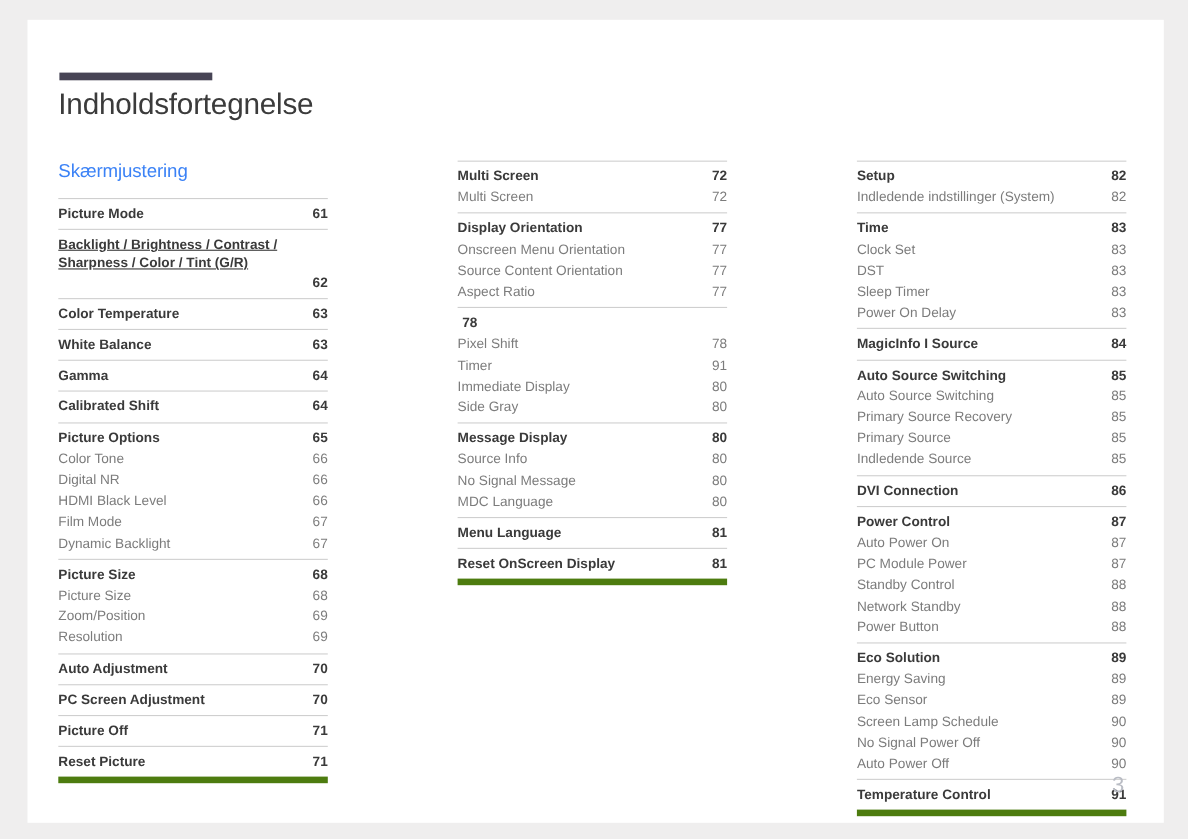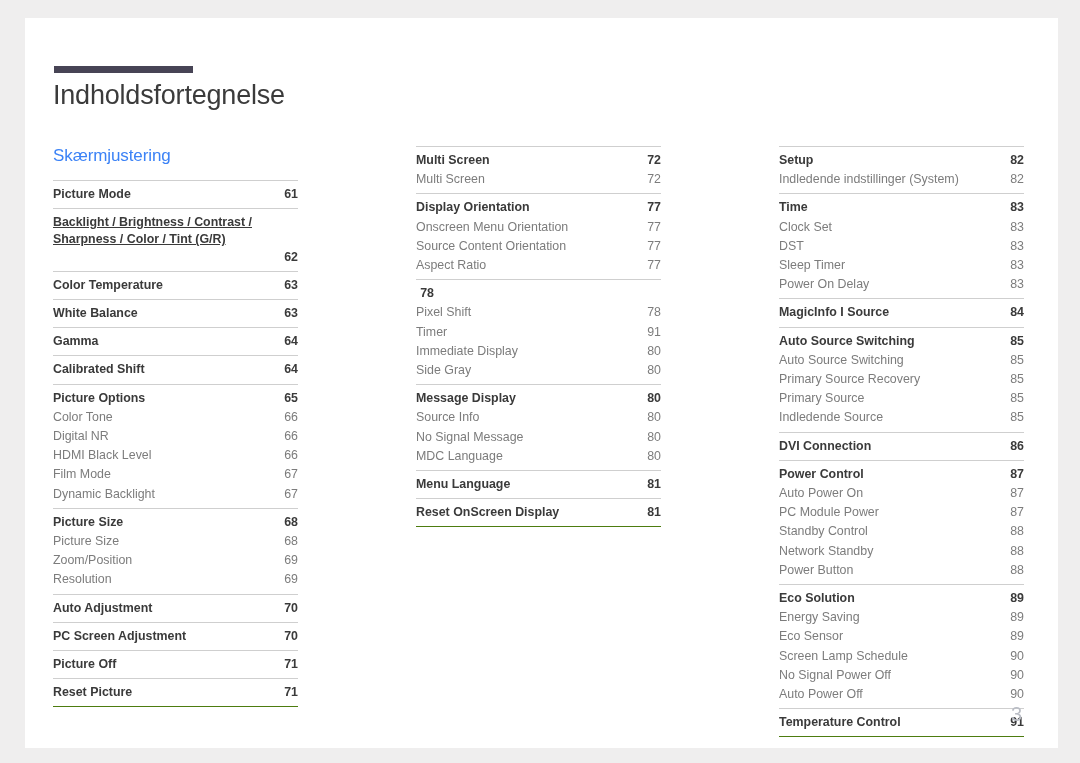--- a/index.html
+++ b/index.html
@@ -61,21 +61,21 @@
     margin: 0 0 14px 0;
     letter-spacing: -0.1px;
     white-space: nowrap;
   }
   .group {
     border-top: 1px solid #cfcfcf;
     padding-top: 4px;
     padding-bottom: 4px;
   }
   .group:last-child {
-    border-bottom: 1px solid #4d7c0f;
+    border-bottom: 6px solid #4d7c0f;
   }
   .entry {
     display: flex;
     align-items: baseline;
     justify-content: space-between;
     line-height: 17.2px;
     padding: 1px 0;
   }
   .entry .label {
     flex: 1 1 auto;

